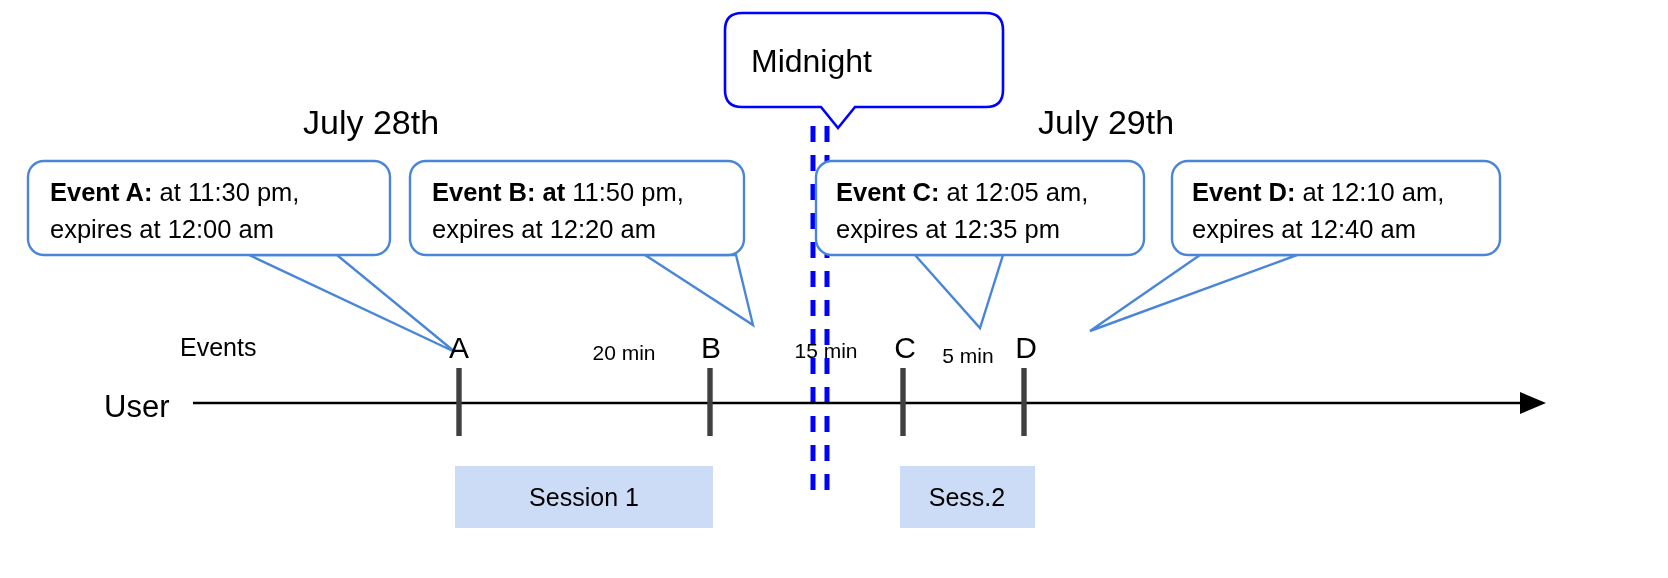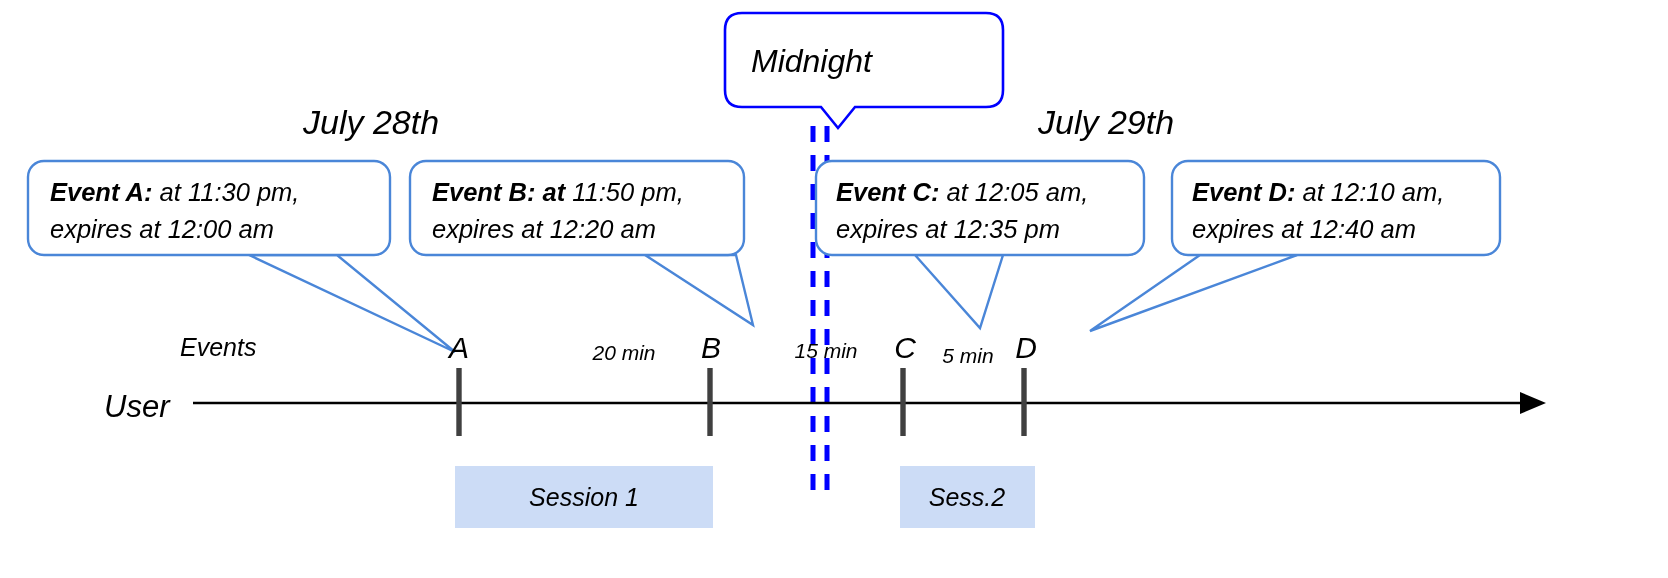--- a/index.html
+++ b/index.html
@@ -10,21 +10,20 @@
   body {
     width: 1668px;
     height: 578px;
     font-family: "Liberation Sans", sans-serif;
     overflow: hidden;
   }
   #diagram-root {
     position: relative;
     width: 1657px;
     height: 578px;
-    font-style: italic;
   }
   svg.layer {
     position: absolute;
     top: 0;
     left: 0;
     width: 1668px;
     height: 578px;
   }
   .callout-box {
     fill: #ffffff;

